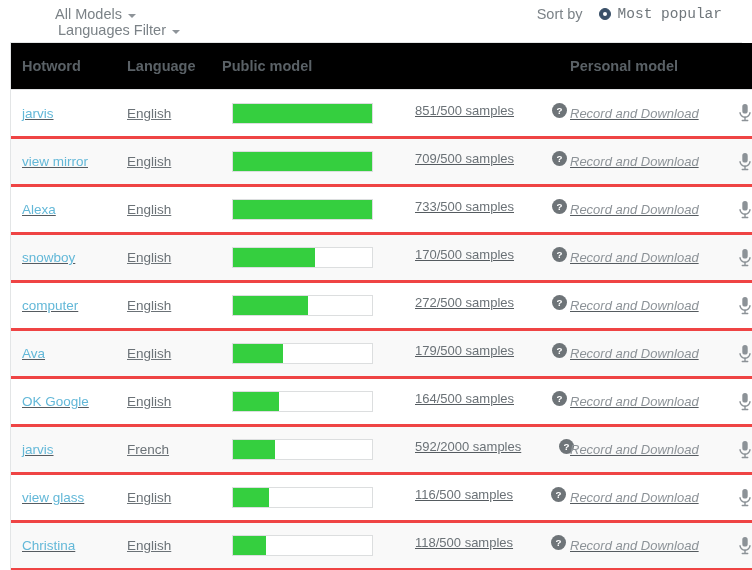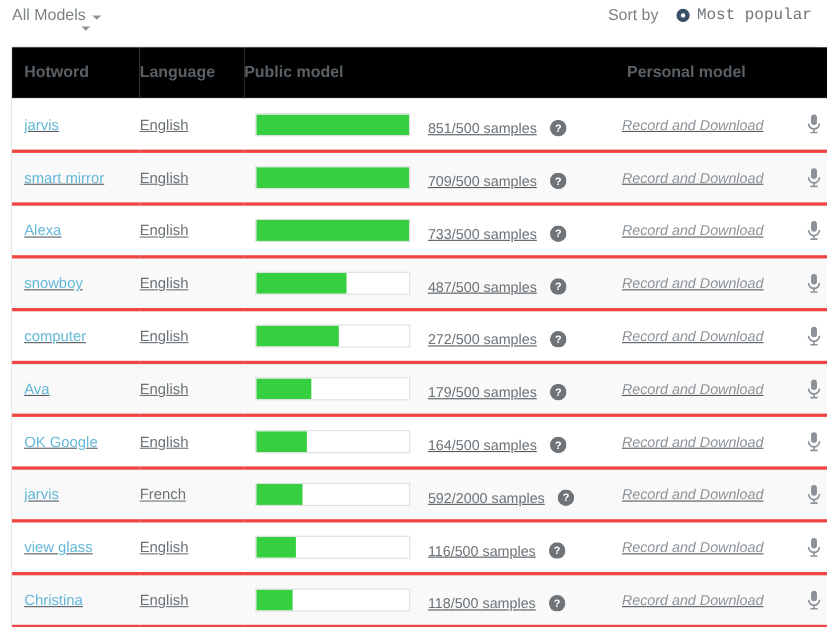--- a/index.html
+++ b/index.html
@@ -47,21 +47,21 @@
     border-top: 4px solid #8e9499;
     margin-left: 6px;
     position: relative;
     top: 2px;
   }
 
   .sortwrap {
     margin-left: auto;
     display: flex;
     align-items: flex-end;
-    padding-right: 8px;
+    padding-right: 24px;
   }
   .sort-label {
     color: #7b8287;
     font-size: 14.5px;
     margin-right: 16px;
   }
   .radio-opt {
     display: inline-flex;
     align-items: center;
     font-size: 14.5px;
@@ -141,22 +141,23 @@
     cursor: pointer;
   }
   td.lang {
     color: #6b7277;
     font-size: 13.5px;
   }
 
   td.pub { }
   .pubcell {
     display: flex;
-    align-items: flex-end;
+    align-items: flex-start;
     padding-left: 10px;
+    gap: 26px;
   }
   .bar {
     width: 141px;
     height: 21px;
     background: #ffffff;
     border: 1px solid #dcdedf;
     box-sizing: border-box;
     flex: 0 0 auto;
     overflow: hidden;
   }
@@ -176,22 +177,22 @@
     width: 15px;
     height: 15px;
     flex: 0 0 auto;
     cursor: pointer;
   }
 
   td.pers { }
   .perscell {
     display: flex;
     align-items: center;
-    justify-content: flex-end;
-    padding-right: 4px;
+    justify-content: flex-start;
+    padding-right: 28px;
     gap: 24px;
   }
   .recdl {
     font-style: italic;
     color: #8d9398;
     font-size: 13px;
     cursor: pointer;
     white-space: nowrap;
   }
   .mic {
@@ -206,20 +207,21 @@
 <body>
 
 <div class="toolbar">
 
   <div class="filters">
     <span class="dropdown">
       <span>All Models</span>
       <span class="caret"></span>
     </span>
     <span class="dropdown">
+      <span>Languages Filter</span>
       <span class="caret"></span>
     </span>
   </div>
 
   <div class="sortwrap">
     <span class="sort-label">Sort by</span>
 
 
     <label class="radio-opt">
       <span class="radio checked"></span>
@@ -260,21 +262,21 @@
               <span class="mic"><svg viewBox="0 0 16 20" width="16" height="20">
                   <rect x="5.3" y="1" width="5.4" height="9.6" rx="2.7" fill="#8c9297"></rect>
                   <path d="M3 9.2 a5 5 0 0 0 10 0" fill="none" stroke="#8c9297" stroke-width="1.5"></path>
                   <rect x="7.3" y="13.6" width="1.4" height="3.4" fill="#8c9297"></rect>
                   <rect x="4.6" y="16.7" width="6.8" height="1.5" rx="0.6" fill="#8c9297"></rect>
                 </svg></span>
             </div>
           </td>
         </tr>
         <tr>
-          <td class="hot"><span class="hotlink">smart mirror</span></td>
+          <td class="hot"><span class="hotlink">view mirror</span></td>
           <td class="lang">English</td>
           <td class="pub">
             <div class="pubcell">
               <div class="bar">
                 <div class="fill" style="width: 100%; background: rgb(53, 207, 63);"></div>
               </div>
               <span class="samples">709/500 samples</span>
               <span class="help"><svg viewBox="0 0 16 16" width="15" height="15">
                   <circle cx="8" cy="8" r="8" fill="#6e7478"></circle>
                   <text x="8" y="11.6" text-anchor="middle" font-family="Liberation Sans, sans-serif" font-size="10.5" font-weight="bold" fill="#ffffff">?</text>
@@ -321,21 +323,21 @@
           </td>
         </tr>
         <tr>
           <td class="hot"><span class="hotlink">snowboy</span></td>
           <td class="lang">English</td>
           <td class="pub">
             <div class="pubcell">
               <div class="bar">
                 <div class="fill" style="width: 59%; background: rgb(53, 207, 63);"></div>
               </div>
-              <span class="samples">487/500 samples</span>
+              <span class="samples">170/500 samples</span>
               <span class="help"><svg viewBox="0 0 16 16" width="15" height="15">
                   <circle cx="8" cy="8" r="8" fill="#6e7478"></circle>
                   <text x="8" y="11.6" text-anchor="middle" font-family="Liberation Sans, sans-serif" font-size="10.5" font-weight="bold" fill="#ffffff">?</text>
                 </svg></span>
             </div>
           </td>
           <td class="pers">
             <div class="perscell">
               <span class="recdl">Record and Download</span>
               <span class="mic"><svg viewBox="0 0 16 20" width="16" height="20">

